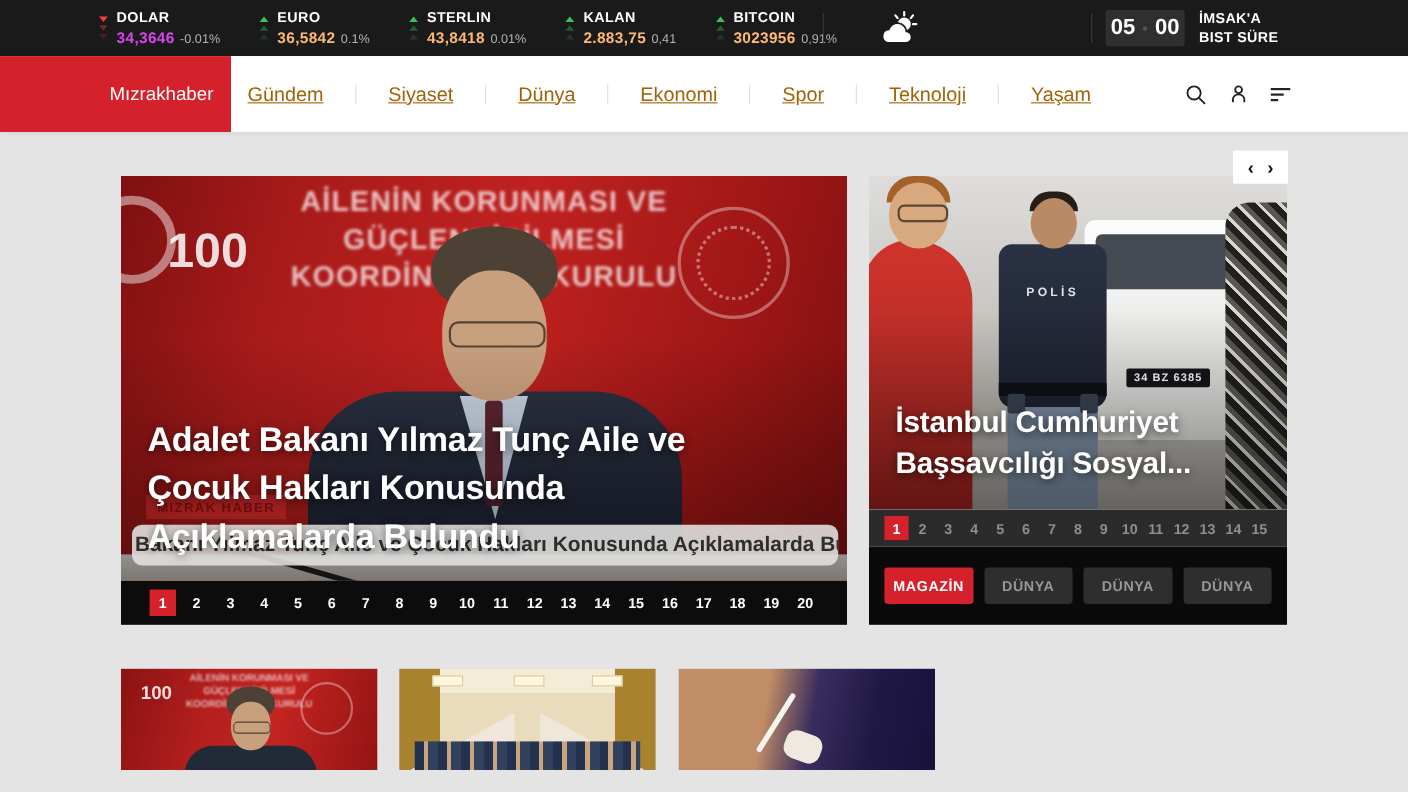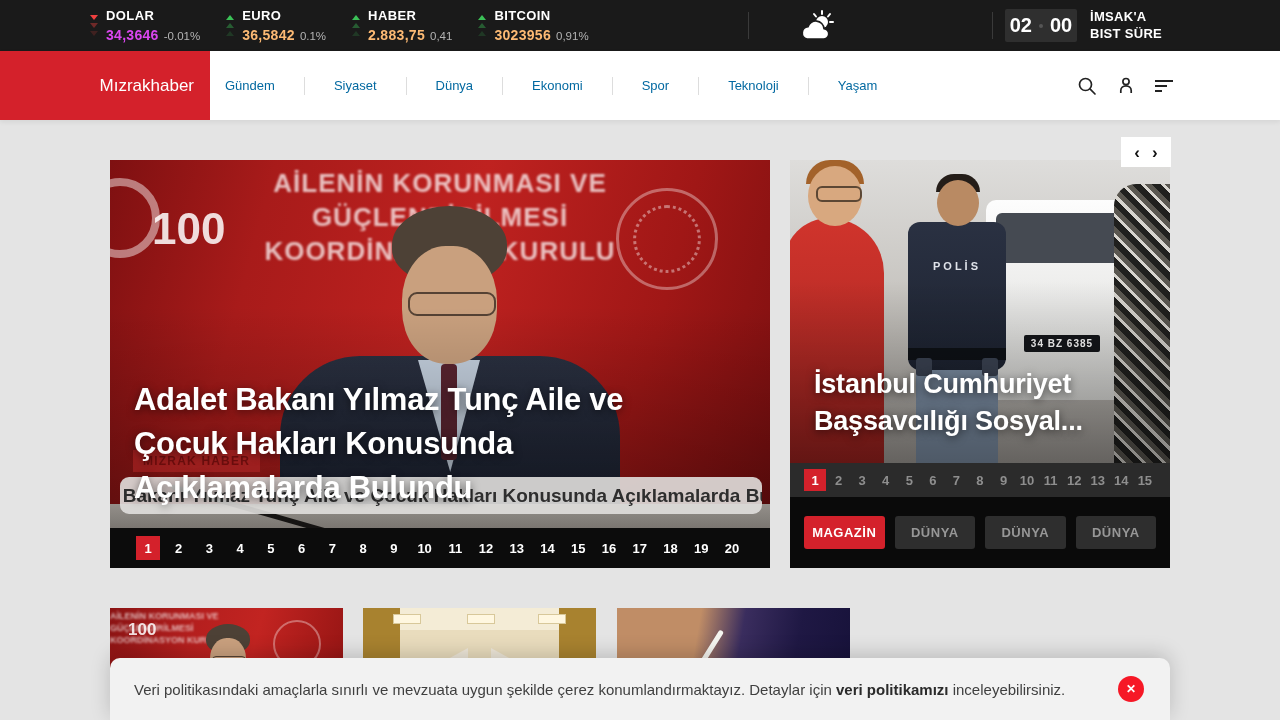--- a/index.html
+++ b/index.html
@@ -1,21 +1,21 @@
 <!DOCTYPE html>
 <html><head>
 <meta charset="utf-8">
 <style>
   html,body{margin:0;padding:0;background:#cfcfcf;}
   .page{position:relative;width:1280px;height:720px;background:#e4e4e4;overflow:hidden;
         font-family:"Liberation Sans",sans-serif;-webkit-font-smoothing:antialiased;}
 
   
   .topbar{position:absolute;left:0;top:0;width:1280px;height:51px;background:#1a1a1a;}
-  .ticker{position:absolute;left:90px;top:0;height:51px;display:flex;align-items:center;gap:26px;}
+  .ticker{position:absolute;left:90px;top:0;height:51px;display:flex;align-items:center;gap:36px;}
   .titem{display:flex;align-items:flex-start;padding-top:2px;}
   .titem.w-dolar{min-width:80px}.titem.w-euro{min-width:70px}.titem.w-sterlin{min-width:84px}
   .titem.w-altin{min-width:82px}.titem.w-bist{min-width:118px}.titem.w-bitcoin{min-width:95px}
   .tris{display:flex;flex-direction:column;align-items:center;margin:4px 8px 0 0;}
   .tri{width:0;height:0;border-left:4px solid transparent;border-right:4px solid transparent;margin:1.5px 0;}
   .tri.up{border-bottom:5px solid #3bc157;}
   .tri.down{border-top:5px solid #ef403f;}
   .tlabel{color:#fff;font-size:13px;font-weight:bold;letter-spacing:.4px;line-height:14px;}
   .trow{margin-top:3px;white-space:nowrap;}
   .tvalue{font-size:14px;font-weight:bold;letter-spacing:.3px;}
@@ -28,21 +28,21 @@
   .timerbox{position:absolute;left:1005px;top:9px;width:72px;height:33px;background:#2f2f2f;border-radius:2px;
             display:flex;align-items:center;justify-content:center;gap:7px;color:#fff;font-size:20px;font-weight:bold;}
   .tdot{width:4px;height:4px;border-radius:50%;background:#555;}
   .timerlabel{position:absolute;left:1090px;top:8px;color:#fff;font-size:13px;font-weight:bold;line-height:17px;letter-spacing:.3px;}
 
   
   .navbar{position:absolute;left:0;top:51px;width:1280px;height:69px;background:#fff;box-shadow:0 2px 5px rgba(0,0,0,.07);z-index:10;}
   .brand{position:absolute;left:0;top:0;width:210px;height:69px;background:#d4212b;color:#fff;
          display:flex;align-items:center;justify-content:flex-end;padding-right:16px;box-sizing:border-box;font-size:17px;}
   .menu{position:absolute;left:225px;top:0;height:69px;display:flex;align-items:center;}
-  .mitem{font-size:13px;color:#0369a1;padding:0 29px;border-right:1px solid #ddd;line-height:18px;cursor:pointer;}
+  .mitem{font-size:18px;color:#a16207;padding:0 29px;border-right:1px solid #ddd;line-height:18px;cursor:pointer;text-decoration:underline;}
   .mitem:first-child{padding-left:0;}
   .mitem:last-child{border-right:none;}
   .navicons{position:absolute;left:1076px;top:0;height:69px;display:flex;align-items:center;gap:17px;}
   .icbtn{width:22px;height:22px;display:flex;align-items:center;justify-content:center;cursor:pointer;}
 
   
   .hero-left{position:absolute;left:110px;top:160px;width:660px;height:408px;}
   .hero-right{position:absolute;left:790px;top:160px;width:380px;height:408px;}
   .imgL{position:relative;width:660px;height:368px;overflow:hidden;
         background:linear-gradient(105deg,#7e1011,#a81b1a 22%,#bf2220 50%,#a01716 78%,#7c0f10);}
@@ -107,21 +107,21 @@
   .tab{width:81px;height:33px;border-radius:3px;background:#2e2e2e;color:#979797;font-size:13px;font-weight:bold;
        letter-spacing:.5px;display:flex;align-items:center;justify-content:center;cursor:pointer;}
   .tab.active{background:#d4212b;color:#fff;}
   .arrowbox{position:absolute;left:1121px;top:137px;width:50px;height:30px;background:#fff;z-index:8;
             display:flex;align-items:center;justify-content:center;gap:12px;}
   .arr{font-size:17px;color:#111;line-height:1;cursor:pointer;font-weight:bold;}
 
   
   .card{position:absolute;top:608px;width:233px;height:92px;overflow:hidden;}
   .c1{left:110px;background:linear-gradient(105deg,#8a1313,#b51f1e 35%,#c22421 60%,#931413);}
-  .c1 .bdmini{position:absolute;left:0;top:2px;width:100%;text-align:left;color:rgba(255,255,255,.65);font-size:9px;font-weight:bold;line-height:12px;filter:blur(.8px);}
+  .c1 .bdmini{position:absolute;left:0;top:2px;width:100%;text-align:center;color:rgba(255,255,255,.65);font-size:9px;font-weight:bold;line-height:12px;filter:blur(.8px);}
   .c1 .b100{position:absolute;left:18px;top:12px;color:rgba(255,255,255,.85);font-size:17px;font-weight:bold;}
   .c1 .hair{position:absolute;left:96px;top:16px;width:44px;height:30px;background:#4d4136;border-radius:50% 50% 45% 45%;}
   .c1 .face{position:absolute;left:100px;top:30px;width:36px;height:44px;background:#c9a07e;border-radius:46%;}
   .c1 .glass{position:absolute;left:102px;top:48px;width:32px;height:9px;border:1.5px solid rgba(45,35,28,.75);border-radius:4px;}
   .c1 .body{position:absolute;left:58px;top:70px;width:120px;height:40px;background:#222a38;border-radius:26px 26px 0 0;}
   .c1 .emb{position:absolute;right:22px;top:12px;width:44px;height:44px;border-radius:50%;border:2px solid rgba(255,255,255,.35);}
   .c2{left:363px;background:linear-gradient(90deg,#a8822f 0 16%,#e9dcbd 16% 84%,#a8822f 84%);}
   .c2 .ceil{position:absolute;left:16%;top:0;width:68%;height:22px;background:#f4ecd6;}
   .c2 .light{position:absolute;top:6px;width:26px;height:8px;background:#fff7e0;border:1px solid #d8c89a;}
   .c2 .stairL{position:absolute;left:10px;bottom:0;width:95px;height:52px;background:#efe8da;clip-path:polygon(0 100%,100% 100%,100% 0);}
@@ -163,28 +163,39 @@
           <div class="tris">
             <span class="tri up" style="opacity: 1;"></span>
             <span class="tri up" style="opacity: 0.4;"></span>
             <span class="tri up" style="opacity: 0.18;"></span>
           </div>
           <div class="tcol">
             <div class="tlabel">EURO</div>
             <div class="trow"><span class="tvalue up">36,5842</span><span class="tchange">0.1%</span></div>
           </div>
         </div>
+        <div class="titem w-sterlin">
+          <div class="tris">
+            <span class="tri up" style="opacity: 1;"></span>
+            <span class="tri up" style="opacity: 0.4;"></span>
+            <span class="tri up" style="opacity: 0.18;"></span>
+          </div>
+          <div class="tcol">
+            <div class="tlabel">STERLIN</div>
+            <div class="trow"><span class="tvalue up">43,8418</span><span class="tchange">0.01%</span></div>
+          </div>
+        </div>
         <div class="titem w-altin">
           <div class="tris">
             <span class="tri up" style="opacity: 1;"></span>
             <span class="tri up" style="opacity: 0.4;"></span>
             <span class="tri up" style="opacity: 0.18;"></span>
           </div>
           <div class="tcol">
-            <div class="tlabel">HABER</div>
+            <div class="tlabel">KALAN</div>
             <div class="trow"><span class="tvalue up">2.883,75</span><span class="tchange">0,41</span></div>
           </div>
         </div>
         <div class="titem w-bitcoin">
           <div class="tris">
             <span class="tri up" style="opacity: 1;"></span>
             <span class="tri up" style="opacity: 0.4;"></span>
             <span class="tri up" style="opacity: 0.18;"></span>
           </div>
           <div class="tcol">
@@ -203,21 +214,21 @@
             <line x1="33" y1="12" x2="30" y2="12"></line>
               <line x1="14" y1="4" x2="16" y2="6.5"></line>
           </g>
           <circle cx="22" cy="12" r="6" fill="#fff"></circle>
           <path d="M7 29 a6.2 6.2 0 0 1 1-12.2 a8.2 8.2 0 0 1 16 1.8 a5.2 5.2 0 0 1 -1 10.4 z" fill="#fff" stroke="#1a1a1a" stroke-width="1.6"></path>
         </svg>
       </span>
     </div>
     <div class="tdivider" style="left:992px"></div>
     <div class="timerbox">
-      <span>02</span>
+      <span>05</span>
       <span class="tdot"></span>
       <span>00</span>
     </div>
     <div class="timerlabel">
       <span>İMSAK'A</span><br>
       <span>BIST SÜRE</span>
     </div>
   </div>
 
   <div class="navbar">
@@ -378,20 +389,14 @@
     <div class="light" style="right:30px"></div>
     <div class="stairL"></div>
     <div class="stairR"></div>
     <div class="crowd"></div>
   </div>
   <div class="card c3">
     <div class="pen"></div>
     <div class="cuff"></div>
   </div>
 
-  <div class="cookie">
-    <div class="cookietext">
-      <span>Veri politikasındaki amaçlarla sınırlı ve mevzuata uygun şekilde çerez konumlandırmaktayız. Detaylar için </span><b>veri politikamızı</b><span> inceleyebilirsiniz.</span>
-    </div>
-    <div class="closebtn">✕</div>
-  </div>
 
 </div>
 
 </body></html>

